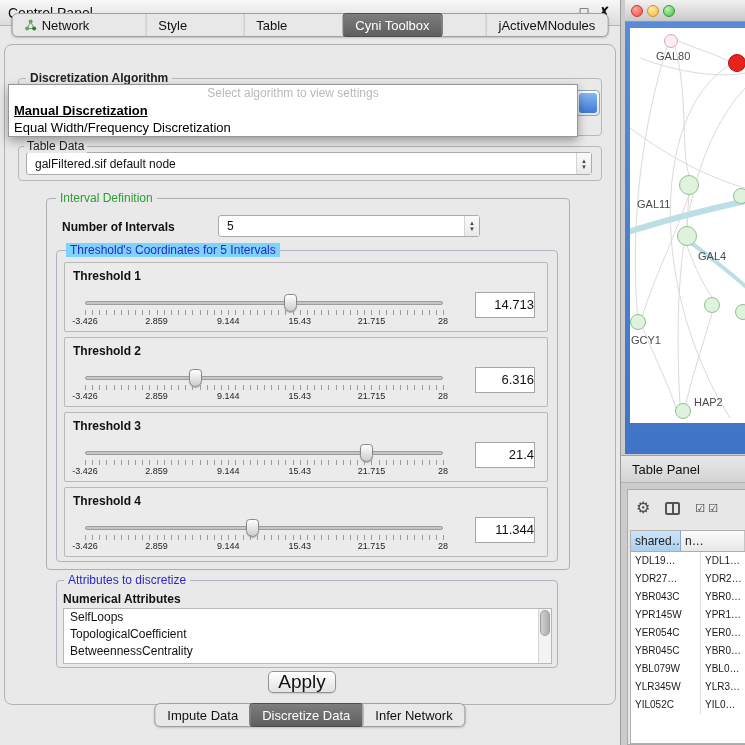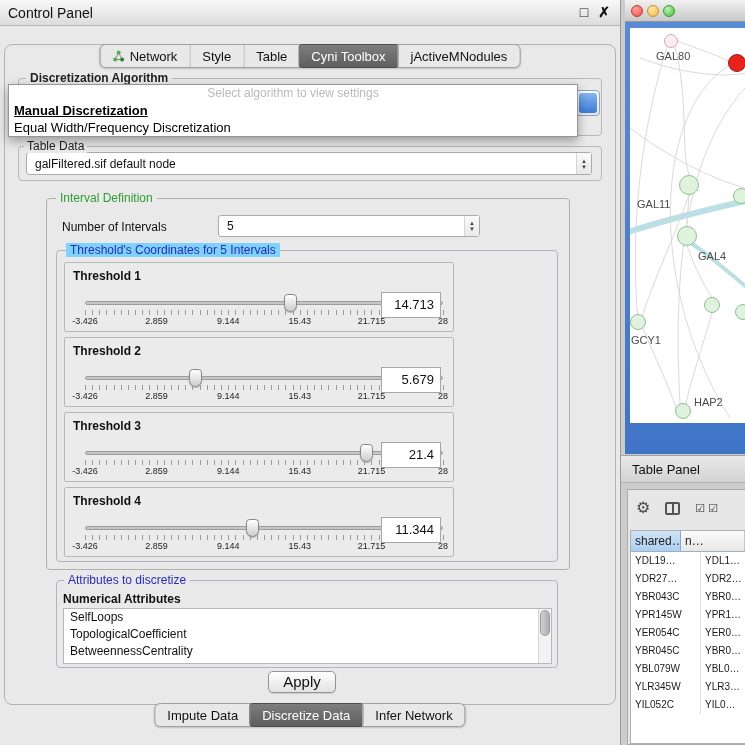--- a/index.html
+++ b/index.html
@@ -9,21 +9,21 @@
   
   .control-panel { position:absolute; left:0; top:0; width:621px; height:745px; background:#e9e9e9; border-right:1px solid #9a9a9a; }
   .cp-titlebar { position:absolute; left:0; top:0; width:100%; height:26px; background:linear-gradient(#f8f8f8,#dcdcdc); border-bottom:1px solid #b5b5b5; }
   .cp-title { position:absolute; left:8px; top:5px; font-size:14px; color:#111; }
   .cp-controls { position:absolute; right:10px; top:4px; display:flex; gap:10px; font-size:14px; color:#111; font-weight:bold; }
   .cp-controls span { cursor:default; }
   .cp-main { position:absolute; left:4px; top:44px; width:612px; height:661px; border:1px solid #b3b3b3; border-radius:8px; background:#e9e9e9; }
 
   
   .tabbar { position:absolute; left:50%; transform:translateX(-50%); display:flex; align-items:stretch; background:#e8e8e8; border:1px solid #a0a0a0; border-radius:6px; height:24px; z-index:6; box-shadow:0 1px 2px rgba(0,0,0,.18); }
-  .tabbar.top { top:44px; }
+  .tabbar.top { top:13px;gap:44px; }
   .tabbar.bottom { top:703px; }
   .tab { display:flex; align-items:center; gap:5px; padding:0 12px; font-size:13px; color:#111; border-left:1px solid #c3c3c3; white-space:nowrap; }
   .tab:first-child { border-left:none; }
   .tab.selected { background:linear-gradient(#7e7e7e,#5e5e5e); color:#fff; border-radius:3px; margin:-1px -1px; border:1px solid #4d4d4d; }
   .tab-icon { display:inline-flex; }
 
   
   .disc-group { position:absolute; left:18px; top:78px; width:584px; height:58px; border:1px solid #b8b8b8; border-radius:4px; }
   .disc-label { position:absolute; left:26px; top:71px; font-size:12px; font-weight:bold; color:#222; background:#e9e9e9; padding:0 4px; z-index:2; }
   .disc-combo-stub { position:absolute; left:556px; top:90px; width:44px; height:26px; border:1px solid #8aa4c8; border-radius:4px; background:linear-gradient(#fdfdfd,#e6e6e6); z-index:3; }
@@ -40,43 +40,43 @@
   .tabledata-group { position:absolute; left:18px; top:146px; width:584px; height:35px; border:1px solid #b8b8b8; border-radius:4px; }
   .combo { position:absolute; background:#fff; border:1px solid #ababab; border-radius:3px; font-size:12px; color:#111; display:flex; align-items:center; }
   .combo .ctext { flex:1; padding-left:8px; white-space:nowrap; overflow:hidden; }
   .combo .arrows { width:15px; align-self:stretch; display:flex; flex-direction:column; align-items:center; justify-content:center; font-size:6px; color:#444; line-height:6px; border-left:1px solid #d5d5d5; background:linear-gradient(#fafafa,#e9e9e9); }
   #tabledata-combo { left:26px; top:152px; width:566px; height:23px; }
   #intervals-combo { left:218px; top:215px; width:262px; height:22px; }
 
   
   .interval-group { position:absolute; left:46px; top:198px; width:524px; height:372px; border:1px solid #afafaf; border-radius:4px; }
   .interval-title { position:absolute; left:56px; top:191px; font-size:12px; color:#2e9e33; background:#e9e9e9; padding:0 4px; z-index:2; }
-  .intervals-label { position:absolute; left:62px; top:220px; font-size:12px; font-weight:normal; color:#111; }
+  .intervals-label { position:absolute; left:62px; top:220px; font-size:12px; font-weight:bold; color:#111; }
   .thresholds-group { position:absolute; left:56px; top:250px; width:502px; height:312px; border:1px solid #b2b2c2; border-radius:4px; }
   .thresholds-title { position:absolute; left:66px; top:243px; font-size:12px; color:#2929c8; background:#7dd3fc; padding:0 4px; z-index:2; }
-  .thresholds-container { position:absolute; left:64px; top:262px; width:390px; }
+  .thresholds-container { position:absolute; left:64px; top:262px; width:484px; }
   .tbox { position:relative; height:70px; border:1px solid #b8b8b8; border-radius:2px; margin-bottom:5px; background:#ebebeb; }
   .tbox-label { position:absolute; left:8px; top:6px; font-size:12px; font-weight:bold; color:#111; }
   .slider { position:absolute; left:20px; top:38px; width:358px; height:4px; background:#c6c6c6; border:1px solid #9d9d9d; border-radius:2px; }
   .thumb { position:absolute; top:-8px; width:13px; height:18px; margin-left:-7px; background:linear-gradient(#ffffff,#cccccc); border:1px solid #878787; border-radius:4px 4px 7px 7px; box-shadow:0 1px 1px rgba(0,0,0,.25); }
   .ticks { position:absolute; left:20px; top:47px; width:359px; height:5px; background-image:repeating-linear-gradient(90deg,#9b9b9b 0 1px,transparent 1px 7.16px); }
   .scale { position:absolute; left:20px; top:53px; width:358px; height:12px; }
   .scale-label { position:absolute; transform:translateX(-50%); font-size:9px; color:#222; white-space:nowrap; }
-  .tvalue { position:absolute; right:12px; top:29px; width:60px; height:26px; background:#fff; border:1px solid #a6a6a6; font-size:13px; color:#111; text-align:right; line-height:24px; padding-right:6px; }
+  .tvalue { position:absolute; right:12px; top:29px; width:60px; height:26px; background:#fff; border:1px solid #a6a6a6; font-size:13px; color:#111; text-align:right; line-height:24px; }
 
   
   .attr-group { position:absolute; left:56px; top:580px; width:502px; height:88px; border:1px solid #b2b2c2; border-radius:4px; }
   .attr-title { position:absolute; left:64px; top:573px; font-size:12px; color:#2929c8; background:#e9e9e9; padding:0 4px; z-index:2; }
   .attr-sublabel { position:absolute; left:63px; top:592px; font-size:12px; font-weight:bold; color:#111; }
   .attr-list { position:absolute; left:63px; top:608px; width:489px; height:56px; background:#fff; border:1px solid #b8b8b8; overflow:hidden; }
   .attr-item { font-size:12px; height:17px; line-height:17px; padding-left:6px; color:#111; white-space:nowrap; }
   .attr-scrollbar { position:absolute; right:0; top:0; bottom:0; width:13px; background:#f3f3f3; border-left:1px solid #d5d5d5; }
   .attr-scroll-thumb { position:absolute; left:1px; right:1px; top:1px; height:26px; background:linear-gradient(90deg,#d2d2d2,#adadad); border:1px solid #9d9d9d; border-radius:5px; }
 
-  .apply-btn { position:absolute; left:268px; top:671px; width:68px; height:22px; border:1px solid #949494; border-radius:5px; background:linear-gradient(#ffffff,#e2e2e2); font-size:15px; color:#111; text-align:center; line-height:20px; box-shadow:0 1px 1px rgba(0,0,0,.12); }
+  .apply-btn { position:absolute; left:268px; top:671px; width:68px; height:22px; border:1px solid #949494; border-radius:5px; background:linear-gradient(#ffffff,#e2e2e2); font-size:19px; color:#111; text-align:center; line-height:20px; box-shadow:0 1px 1px rgba(0,0,0,.12); }
 
   
   .right-bg { position:absolute; left:621px; top:0; width:124px; height:745px; background:#cccccc; }
   .net-window { position:absolute; left:625px; top:0; width:120px; height:454px; background:linear-gradient(#5a8cd8,#3f74c6); }
   .net-titlebar { position:absolute; left:0; top:0; width:100%; height:22px; background:linear-gradient(#f1f1f1,#c9c9c9); border-bottom:1px solid #979797; }
   .traffic { position:absolute; top:5px; width:12px; height:12px; border-radius:50%; }
   .t-red    { left:6px;  background:radial-gradient(circle at 35% 30%, #ffa49d, #ee4d42); border:1px solid #c23a30; }
   .t-yellow { left:22px; background:radial-gradient(circle at 35% 30%, #ffeaad, #f5b63c); border:1px solid #cb9226; }
   .t-green  { left:38px; background:radial-gradient(circle at 35% 30%, #bdf2b6, #46bb40); border:1px solid #2f9d33; }
   .net-canvas { position:absolute; left:5px; top:28px; width:115px; height:395px; background:#fff; overflow:hidden; }
@@ -203,21 +203,21 @@
         </div>
         <div class="ticks"></div>
         <div class="scale">
           <span class="scale-label" style="left: 0%;">-3.426</span>
           <span class="scale-label" style="left: 20%;">2.859</span>
           <span class="scale-label" style="left: 40%;">9.144</span>
           <span class="scale-label" style="left: 60%;">15.43</span>
           <span class="scale-label" style="left: 80%;">21.715</span>
           <span class="scale-label" style="left: 100%;">28</span>
         </div>
-        <div class="tvalue">5.679</div>
+        <div class="tvalue">6.316</div>
       </div>
       <div class="tbox">
         <div class="tbox-label">Threshold 3</div>
         <div class="slider">
           <div class="thumb" style="left: 78.9983%;"></div>
         </div>
         <div class="ticks"></div>
         <div class="scale">
           <span class="scale-label" style="left: 0%;">-3.426</span>
           <span class="scale-label" style="left: 20%;">2.859</span>

